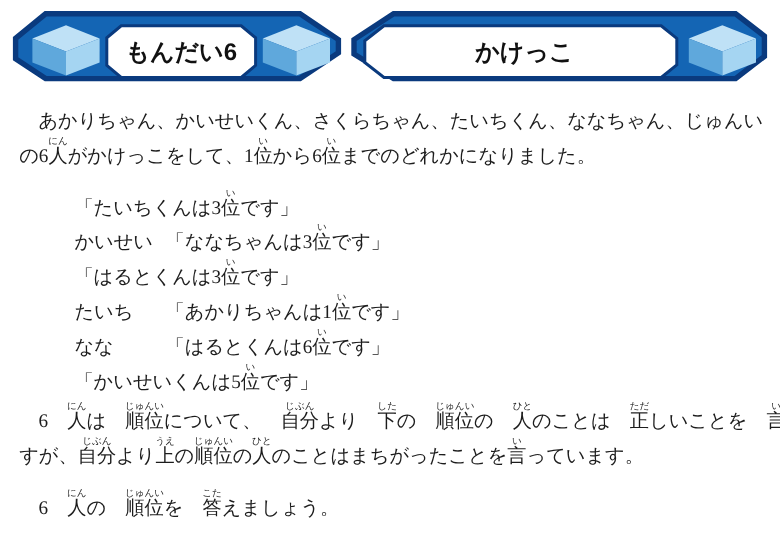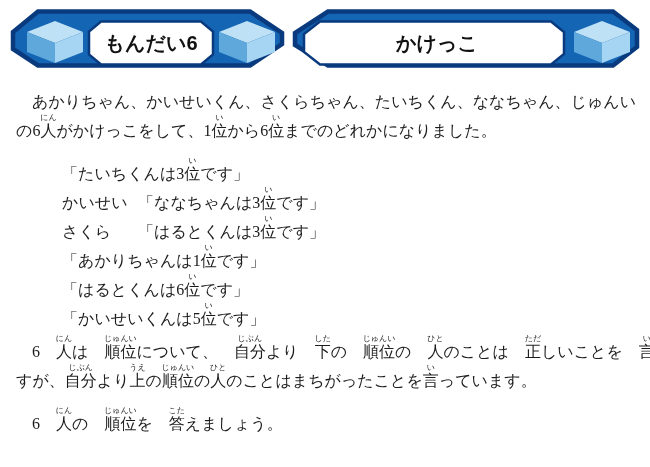--- a/index.html
+++ b/index.html
@@ -89,27 +89,28 @@
 
     <div class="statements">
       <div class="stmt">
         <span class="quote">「たいちくんは3<span class="rb"><span class="rt">い</span>位</span>です」</span>
       </div>
       <div class="stmt">
         <span class="speaker">かいせい</span>
         <span class="quote">「ななちゃんは3<span class="rb"><span class="rt">い</span>位</span>です」</span>
       </div>
       <div class="stmt">
-        <span class="speaker">さくら</span>
         <span class="quote">「はるとくんは3<span class="rb"><span class="rt">い</span>位</span>です」</span>
       </div>
       <div class="stmt">
+        <span class="speaker">たいち</span>
         <span class="quote">「あかりちゃんは1<span class="rb"><span class="rt">い</span>位</span>です」</span>
       </div>
       <div class="stmt">
+        <span class="speaker">なな</span>
         <span class="quote">「はるとくんは6<span class="rb"><span class="rt">い</span>位</span>です」</span>
       </div>
       <div class="stmt">
         <span class="quote">「かいせいくんは5<span class="rb"><span class="rt">い</span>位</span>です」</span>
       </div>
     </div>
 
     <div class="rule">
       <div class="rline indent">6<span class="rb"><span class="rt">にん</span>人</span>は<span class="rb"><span class="rt">じゅんい</span>順位</span>について、<span class="rb"><span class="rt">じぶん</span>自分</span>より<span class="rb"><span class="rt">した</span>下</span>の<span class="rb"><span class="rt">じゅんい</span>順位</span>の<span class="rb"><span class="rt">ひと</span>人</span>のことは<span class="rb"><span class="rt">ただ</span>正</span>しいことを<span class="rb"><span class="rt">い</span>言</span>っていま</div>
       <div class="rline">すが、<span class="rb"><span class="rt">じぶん</span>自分</span>より<span class="rb"><span class="rt">うえ</span>上</span>の<span class="rb"><span class="rt">じゅんい</span>順位</span>の<span class="rb"><span class="rt">ひと</span>人</span>のことはまちがったことを<span class="rb"><span class="rt">い</span>言</span>っています。</div>

